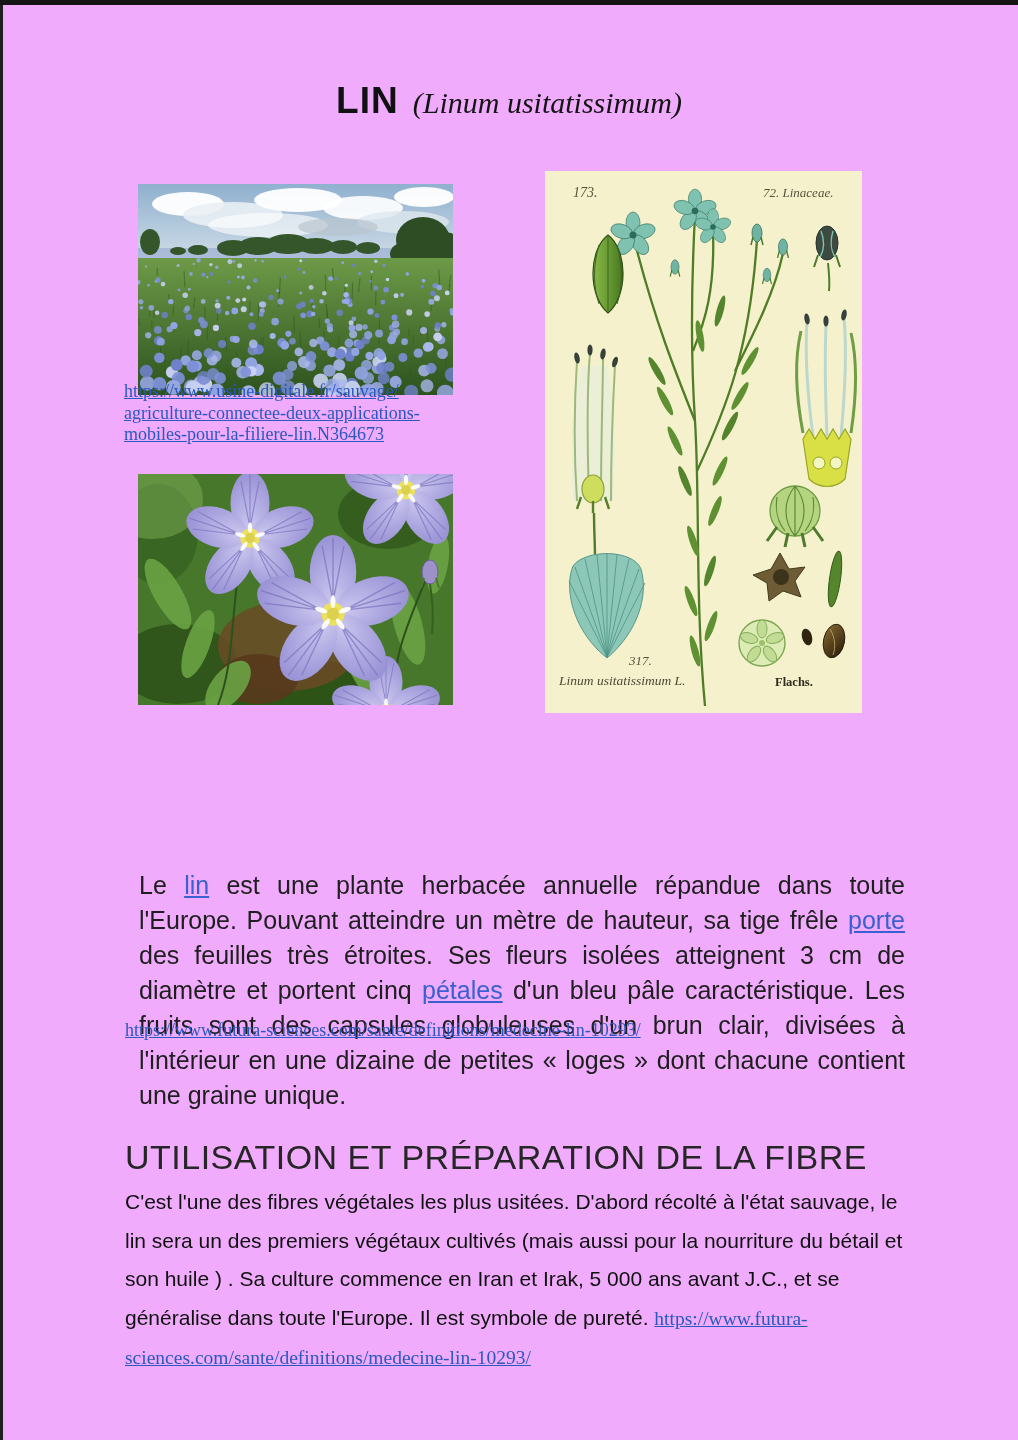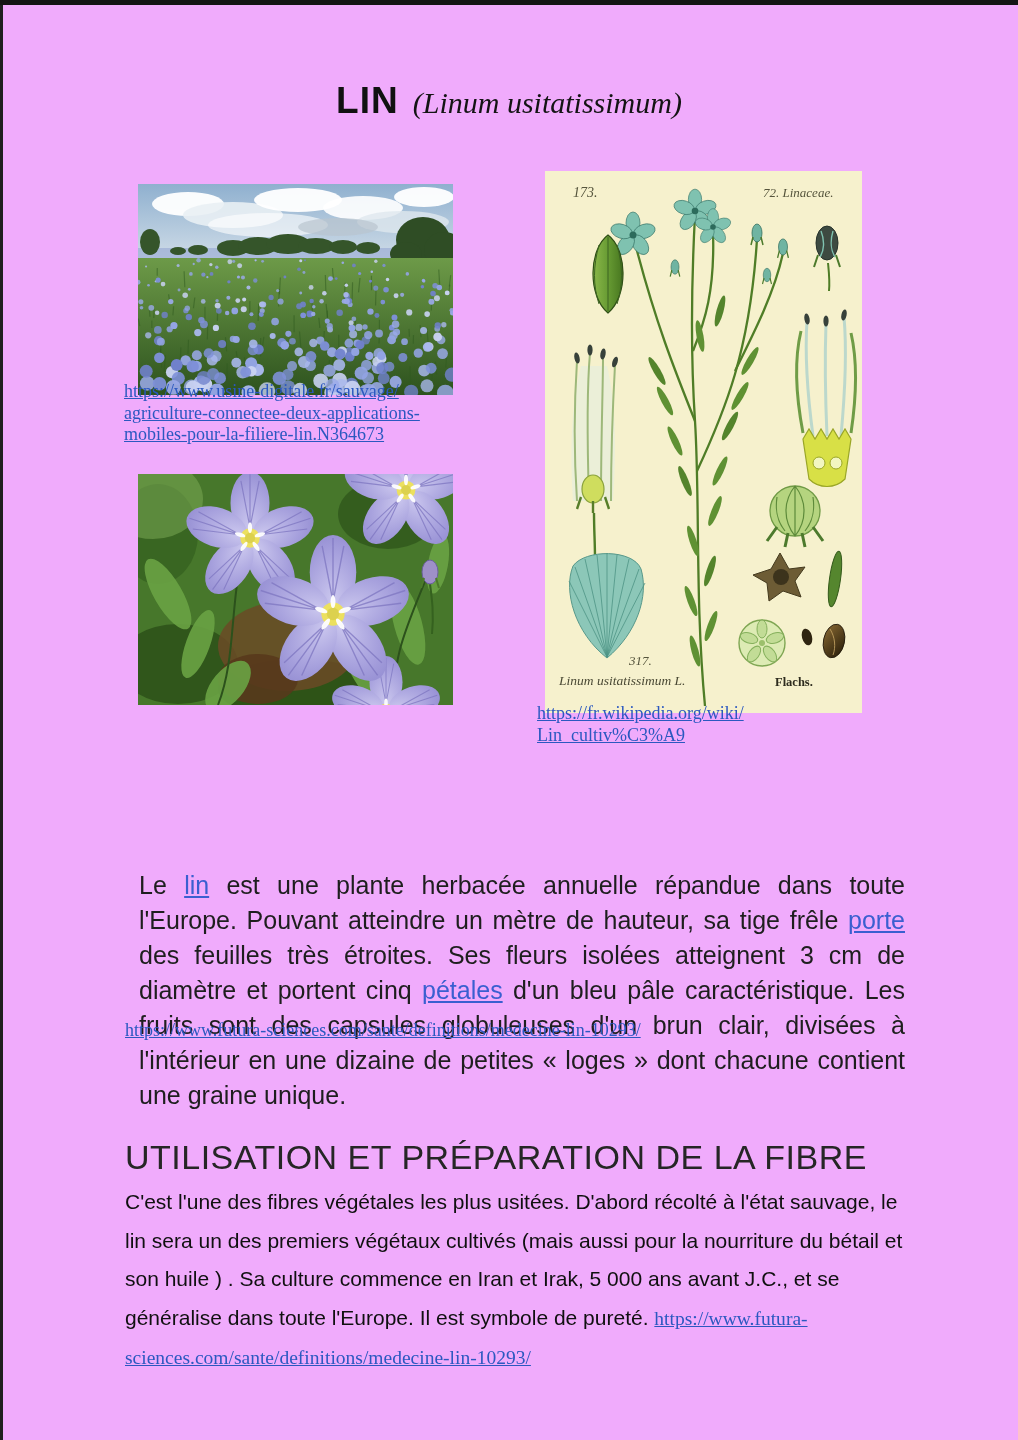--- a/index.html
+++ b/index.html
@@ -618,22 +618,20 @@
 
       <g font-family="'Liberation Serif',serif" font-style="italic" fill="#55543c">
         <text x="28" y="26" font-size="14">173.</text>
         <text x="218" y="26" font-size="13">72. Linaceae.</text>
         <text x="84" y="494" font-size="13">317.</text>
         <text x="14" y="514" font-size="13.5" fill="#4a4934">Linum usitatissimum L.</text>
         <text x="230" y="515" font-size="12.5" font-weight="bold" font-style="normal" fill="#2e2c1e">Flachs.</text>
       </g>
     </svg>
   </figure>
-  <a class="caption wikilink" href="#">https://fr.wikipedia.org/wiki/
-Lin_cultiv%C3%A9</a>
 
   <p class="para para1"><span>Le </span><a href="#" class="inline-link">lin</a><span> est une plante herbacée annuelle répandue dans toute l'Europe. Pouvant atteindre un mètre de hauteur, sa tige frêle </span><a href="#" class="inline-link">porte</a><span> des feuilles très étroites. Ses fleurs isolées atteignent 3 cm de diamètre et portent cinq </span><a href="#" class="inline-link">pétales</a><span> d'un bleu pâle caractéristique. Les fruits sont des capsules globuleuses d'un brun clair, divisées à l'intérieur en une dizaine de petites « loges » dont chacune contient une graine unique.</span></p>
   <a class="caption futuralink" href="#">https://www.futura-sciences.com/sante/definitions/medecine-lin-10293/</a>
 
   <h2 class="h-util">UTILISATION ET PRÉPARATION DE LA FIBRE</h2>
   <p class="para para2"><span>C'est l'une des fibres végétales les plus usitées. D'abord récolté à l'état sauvage, le lin sera un des premiers végétaux cultivés  (mais aussi pour la nourriture du bétail et son huile ) . Sa culture commence en Iran et Irak, 5 000 ans avant J.C., et se généralise dans toute l'Europe. Il est symbole de pureté. </span><a href="#" class="inline-link serif">https://www.futura-sciences.com/sante/definitions/medecine-lin-10293/</a></p>
 
 </div>
 
 </body></html>

